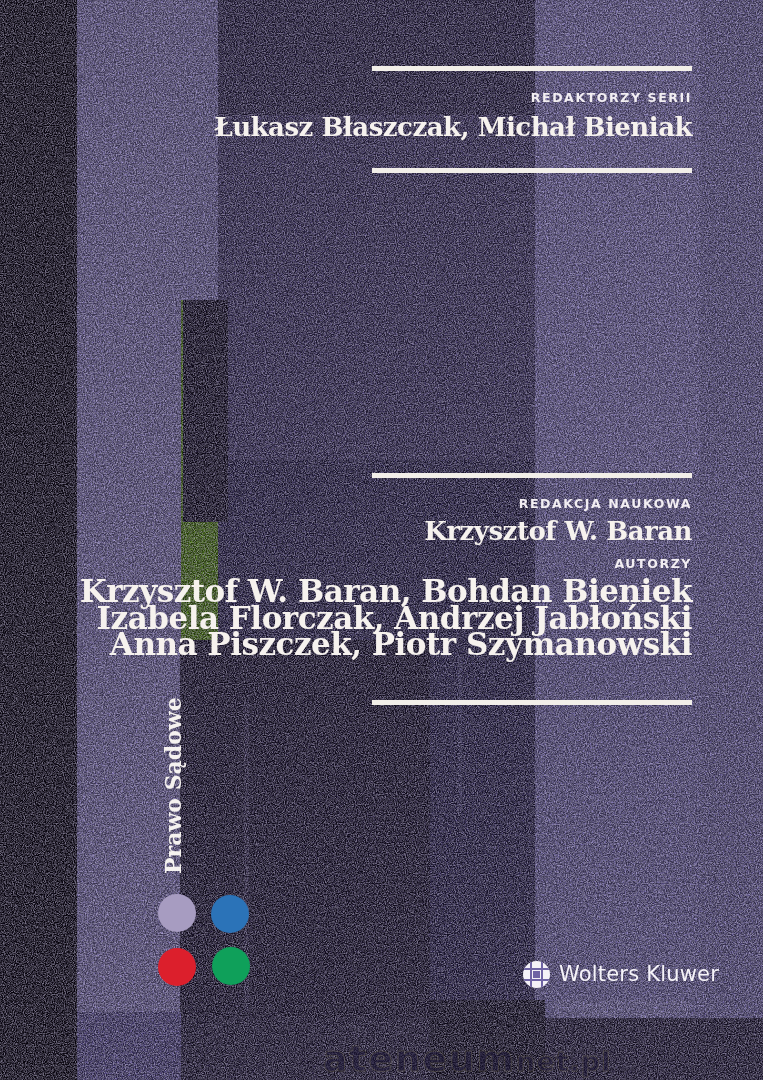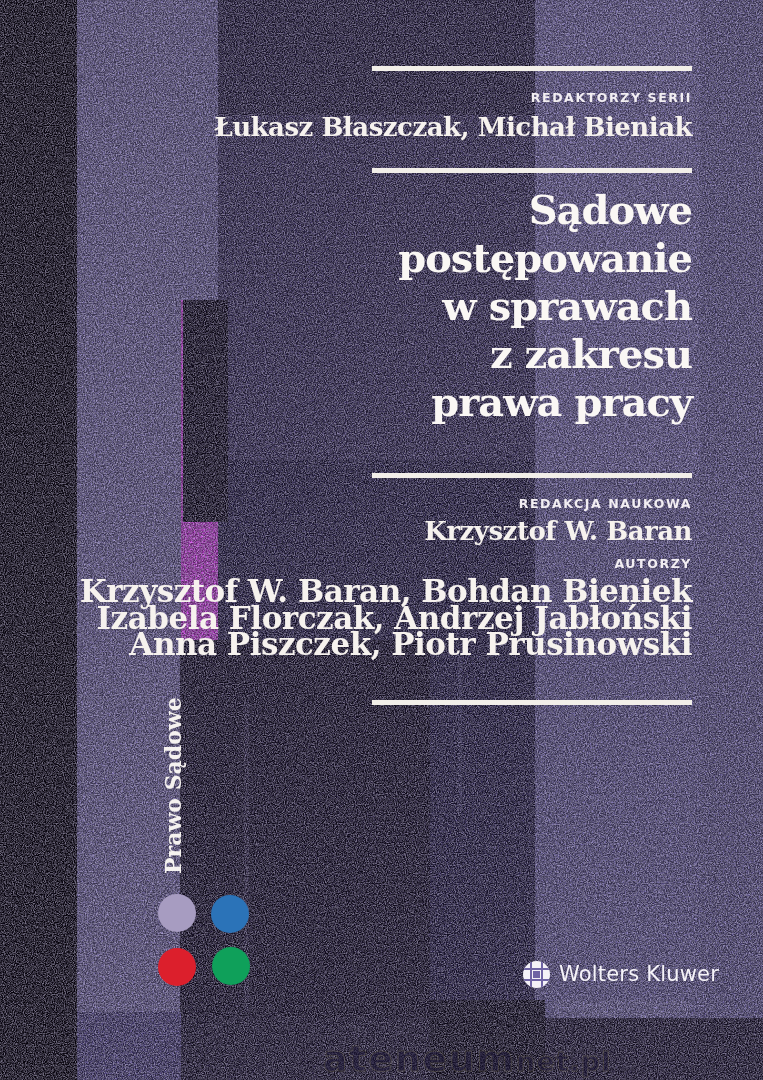--- a/index.html
+++ b/index.html
@@ -1,18 +1,18 @@
 <!DOCTYPE html>
 <html><head>
 <meta charset="utf-8">
 <style>
   html,body{margin:0;padding:0;background:#222;}
   #cover{
     position:relative;width:763px;height:1080px;overflow:hidden;
-    background:#d946ef;
+    background:#4d7c0f;
     font-family:"DejaVu Serif",serif;
   }
   
   .bg{position:absolute;}
   .bg-spine        {left:0;   top:0;    width:77px; height:1080px;background:#0c0617;}
   .bg-topdark      {left:215px;top:0;   width:340px;height:118px; background:#2c224c;}
   .bg-mid-upper    {left:218px;top:115px;width:327px;height:350px;background:#3e3366;}
   .bg-mid-lower    {left:218px;top:460px;width:327px;height:245px;background:#2d2453;}
   .bg-lightcol     {left:77px; top:0;   width:104px;height:1016px;background:#7a6ead;}
   .bg-lightpatch   {left:180px;top:0;   width:38px; height:300px; background:#776cab;}
@@ -116,36 +116,29 @@
   </svg>
 
   <div class="rule" style="top:66px"></div>
   <div class="rule" style="top:168px"></div>
   <div class="rule" style="top:473px"></div>
   <div class="rule" style="top:700px"></div>
 
   <div class="label" style="top:90px">REDAKTORZY SERII</div>
   <div class="names" style="top:112px">Łukasz Błaszczak, Michał Bieniak</div>
 
-  <div id="title">
-    <div>Sądowe</div>
-    <div>postępowanie</div>
-    <div>w sprawach</div>
-    <div>z zakresu</div>
-    <div>prawa pracy</div>
-  </div>
 
   <div class="label" style="top:496px">REDAKCJA NAUKOWA</div>
   <div class="names" style="top:516px">Krzysztof W. Baran</div>
 
   <div class="label" style="top:556px">AUTORZY</div>
   <div id="authors">
     <div>Krzysztof W. Baran, Bohdan Bieniek</div>
     <div>Izabela Florczak, Andrzej Jabłoński</div>
-    <div>Anna Piszczek, Piotr Prusinowski</div>
+    <div>Anna Piszczek, Piotr Szymanowski</div>
   </div>
 
   <div id="series-vertical">Prawo Sądowe</div>
 
   <div class="dot" style="left: 158px; top: 894px; background-color: rgb(167, 156, 193);"></div>
   <div class="dot" style="left: 211px; top: 895px; background-color: rgb(43, 115, 184);"></div>
   <div class="dot" style="left: 158px; top: 948px; background-color: rgb(220, 31, 44);"></div>
   <div class="dot" style="left: 212px; top: 947px; background-color: rgb(15, 160, 90);"></div>
 
   <div id="publisher">

